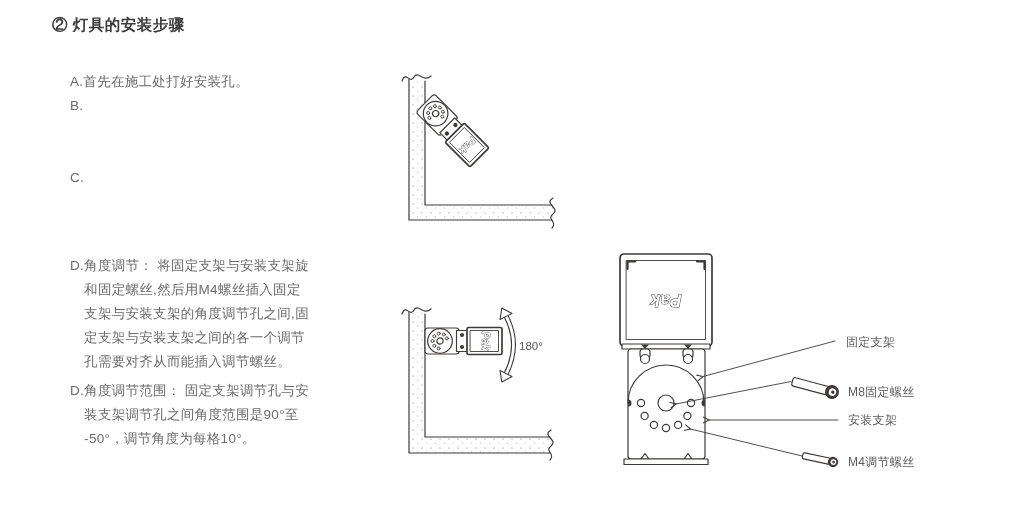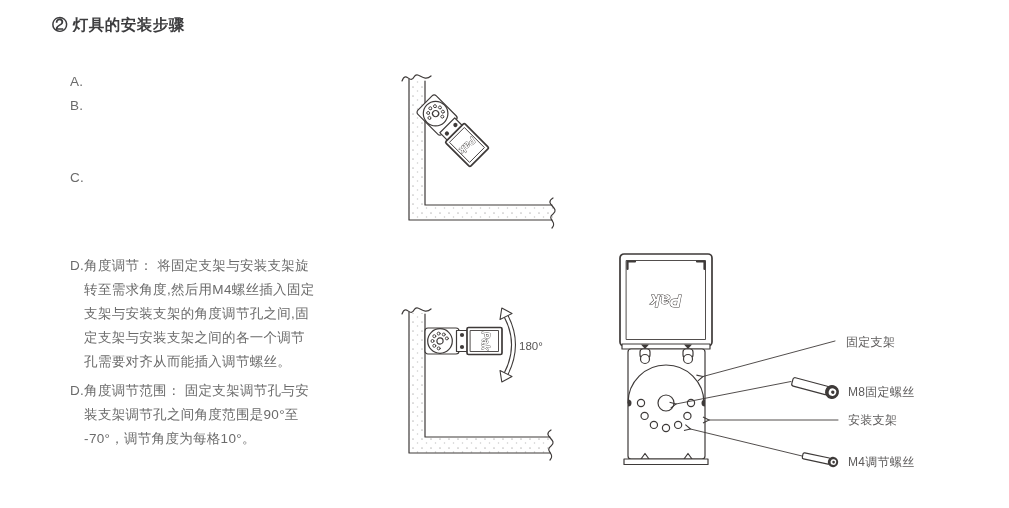--- a/index.html
+++ b/index.html
@@ -35,40 +35,41 @@
 </style>
 </head>
 <body>
 
 <div class="canvas">
 
   <div class="page-title">② 灯具的安装步骤</div>
 
   <div class="step" style="top:70px">
     <span class="step-label">A.</span>
+      <span class="step-text">首先在施工处打好安装孔。</span>
   </div>
   <div class="step" style="top:94px">
     <span class="step-label">B.</span>
   </div>
   <div class="step" style="top:166px">
     <span class="step-label">C.</span>
   </div>
   <div class="step" style="top:254px">
     <span class="step-label">D.</span>
       <span class="step-text">角度调节： 将固定支架与安装支架旋
-转至需求角度,然后用M4螺丝插入固定
+和固定螺丝,然后用M4螺丝插入固定
 支架与安装支架的角度调节孔之间,固
 定支架与安装支架之间的各一个调节
 孔需要对齐从而能插入调节螺丝。</span>
   </div>
   <div class="step" style="top:379px">
     <span class="step-label">D.</span>
       <span class="step-text">角度调节范围： 固定支架调节孔与安
 装支架调节孔之间角度范围是90°至
--70°，调节角度为每格10°。</span>
+-50°，调节角度为每格10°。</span>
   </div>
 
   <svg style="left:393px;top:58px" width="180" height="180" viewBox="0 0 180 180">
     <defs>
       <pattern id="stip" width="9" height="9" patternUnits="userSpaceOnUse">
         <circle cx="2" cy="2" r="0.85" fill="#c2c1c1"></circle>
         <circle cx="6.5" cy="6" r="0.75" fill="#cccbcb"></circle>
       </pattern>
     </defs>
     <g>

